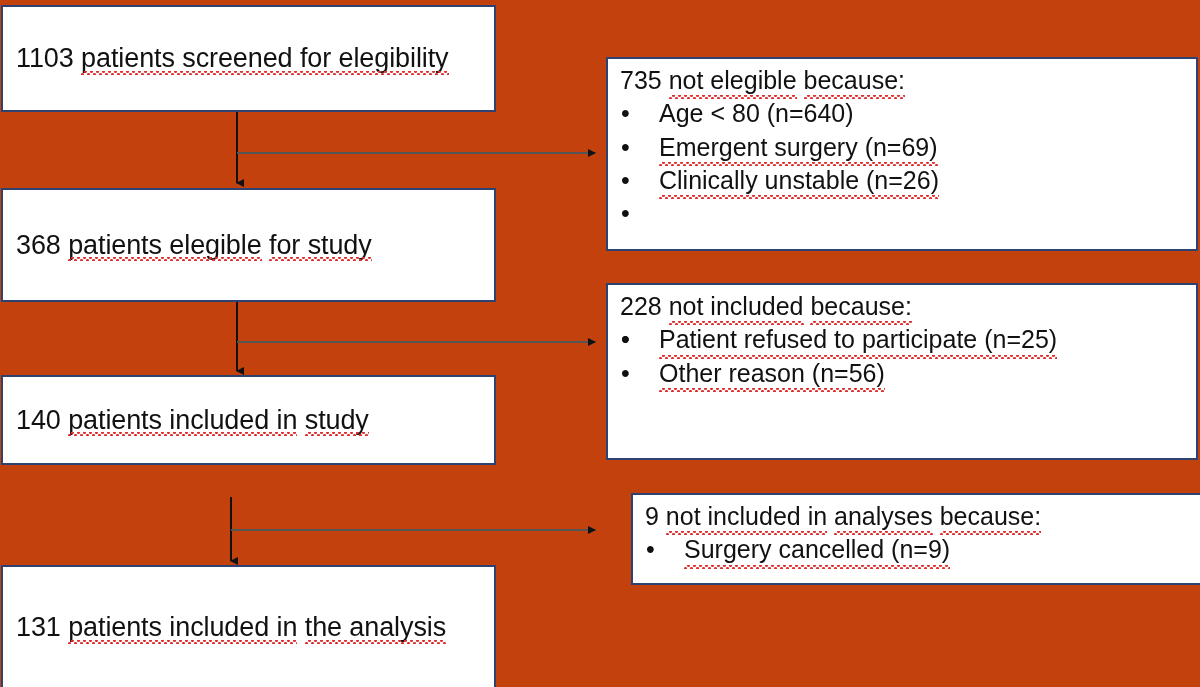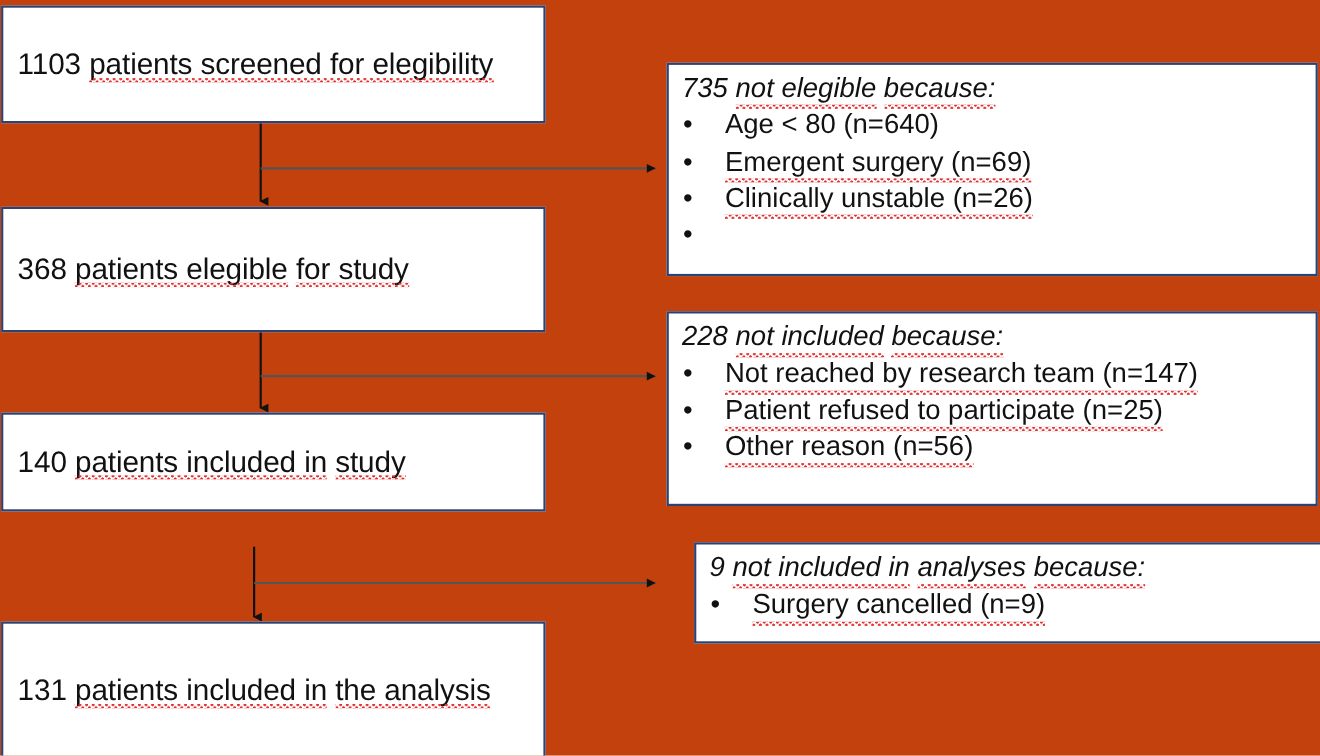--- a/index.html
+++ b/index.html
@@ -52,21 +52,20 @@
   
   .box-side {
     padding: 5px 0 5px 0;
   }
   .side-header {
     font-size: 25px;
     line-height: 1.33;
     color: #111111;
     padding-left: 12px;
     white-space: nowrap;
-    font-style: italic;
   }
   .side-list {
     list-style: none;
     margin: 0;
     padding: 0;
   }
   .side-list li {
     position: relative;
     font-size: 25px;
     line-height: 1.33;
@@ -186,21 +185,20 @@
     </ul>
   </div>
 
   <div class="box box-side" style="left:606px; top:283px; width:592px; height:177px;">
     <div class="side-header">
       <span>228</span><span>&nbsp;</span><span class="sq">not included</span><span>&nbsp;</span><span class="sq">because:</span>
     </div>
     <ul class="side-list">
       <li>
         <span class="bullet">•</span>
-        <span class="sq">Not reached by research team (n=147)</span>
       </li>
       <li>
         <span class="bullet">•</span>
         <span class="sq">Patient refused to participate (n=25)</span>
       </li>
       <li>
         <span class="bullet">•</span>
         <span class="sq">Other reason (n=56)</span>
       </li>
     </ul>

